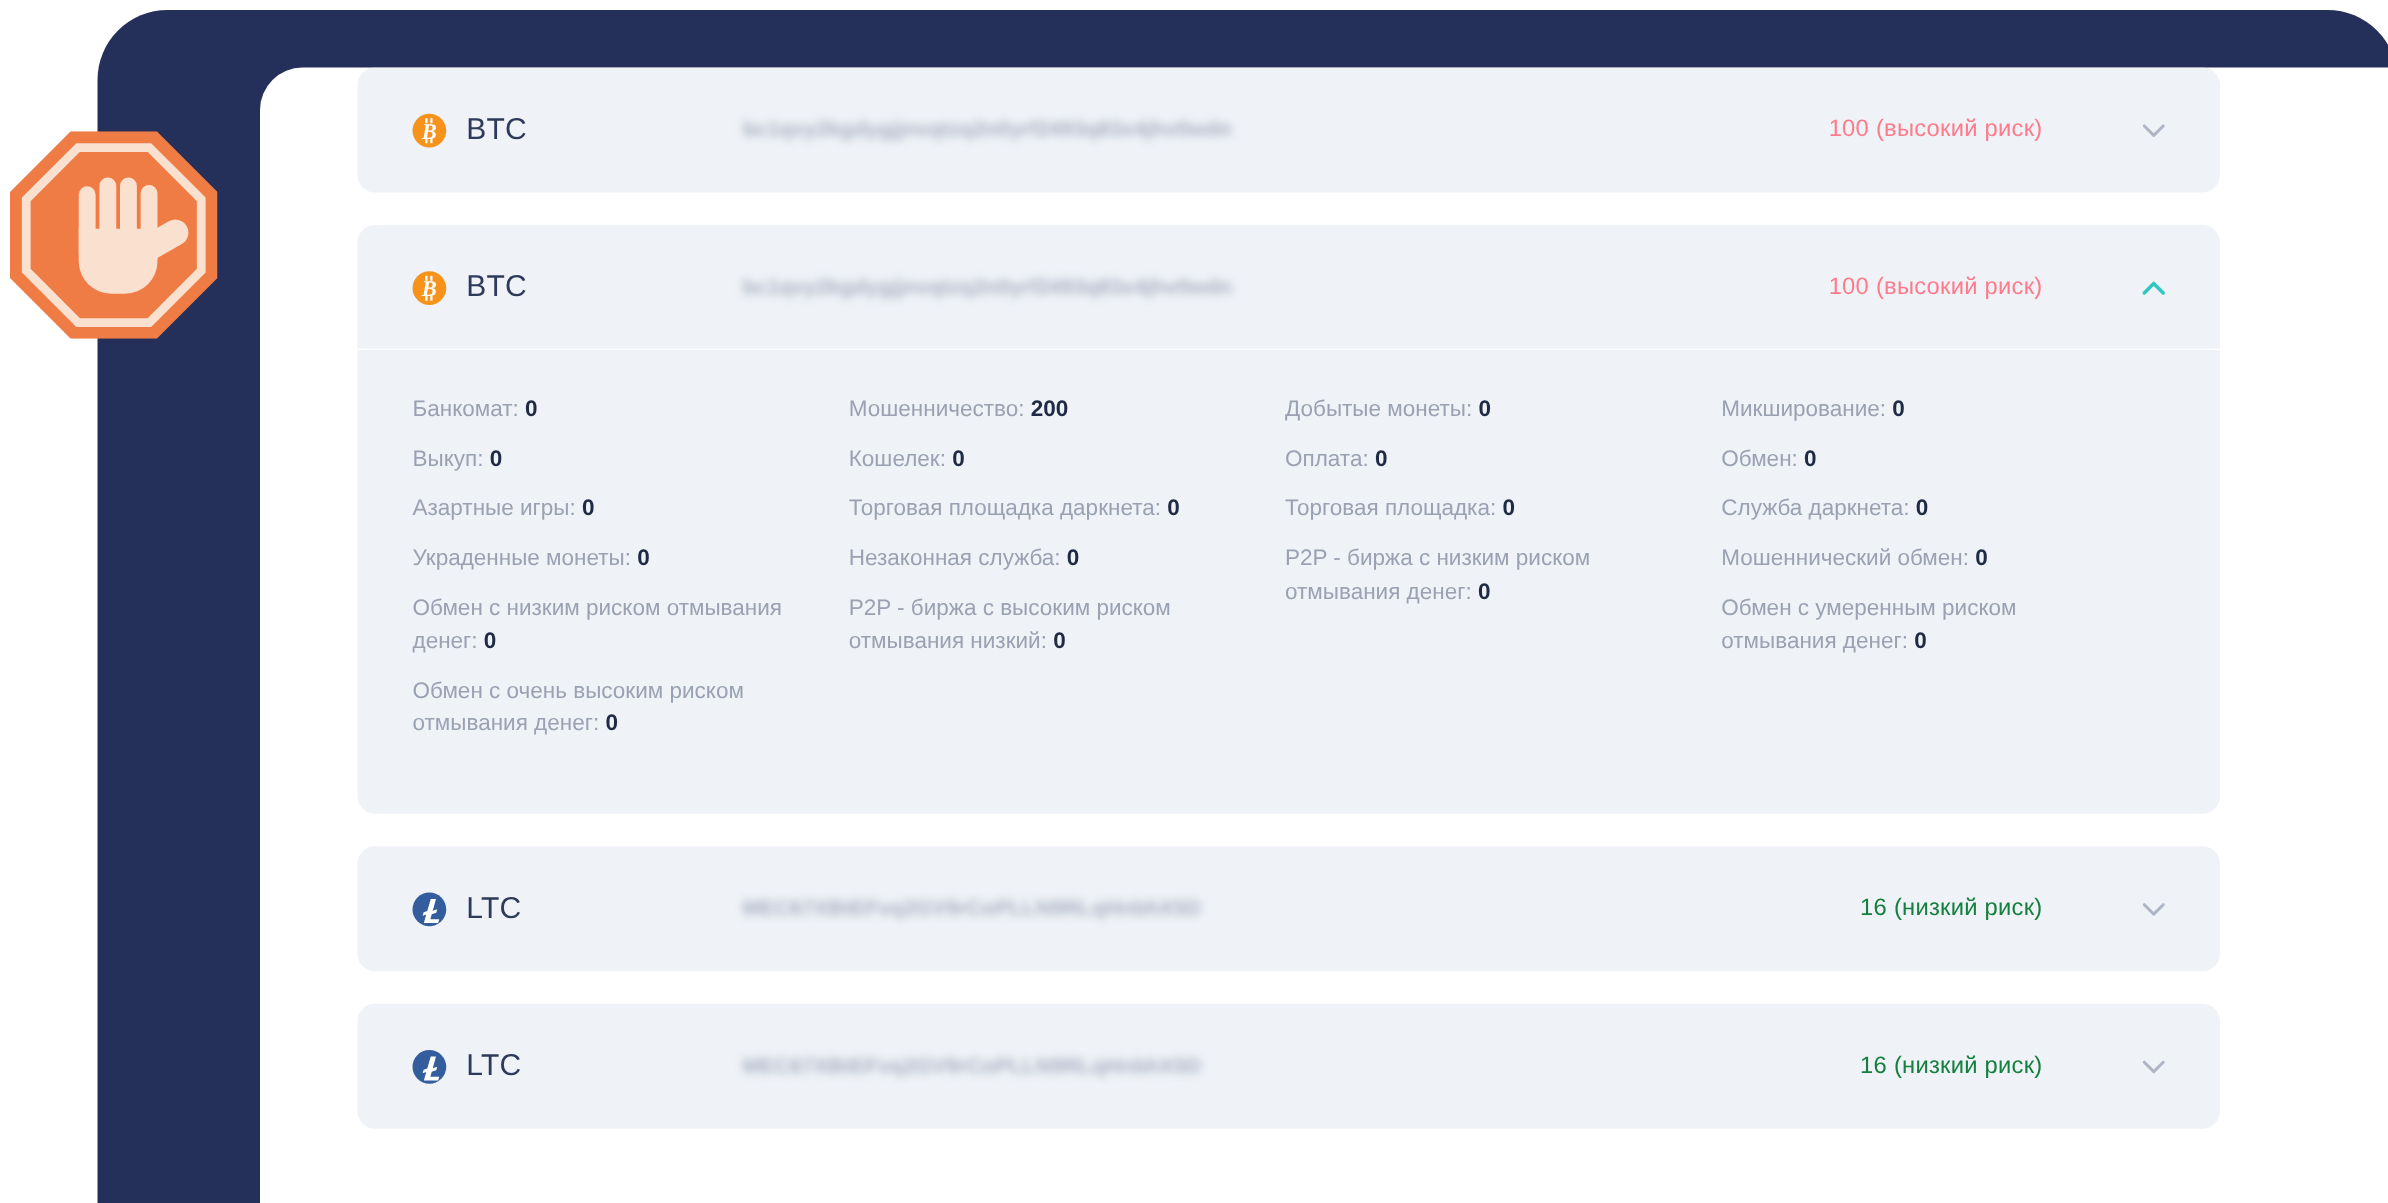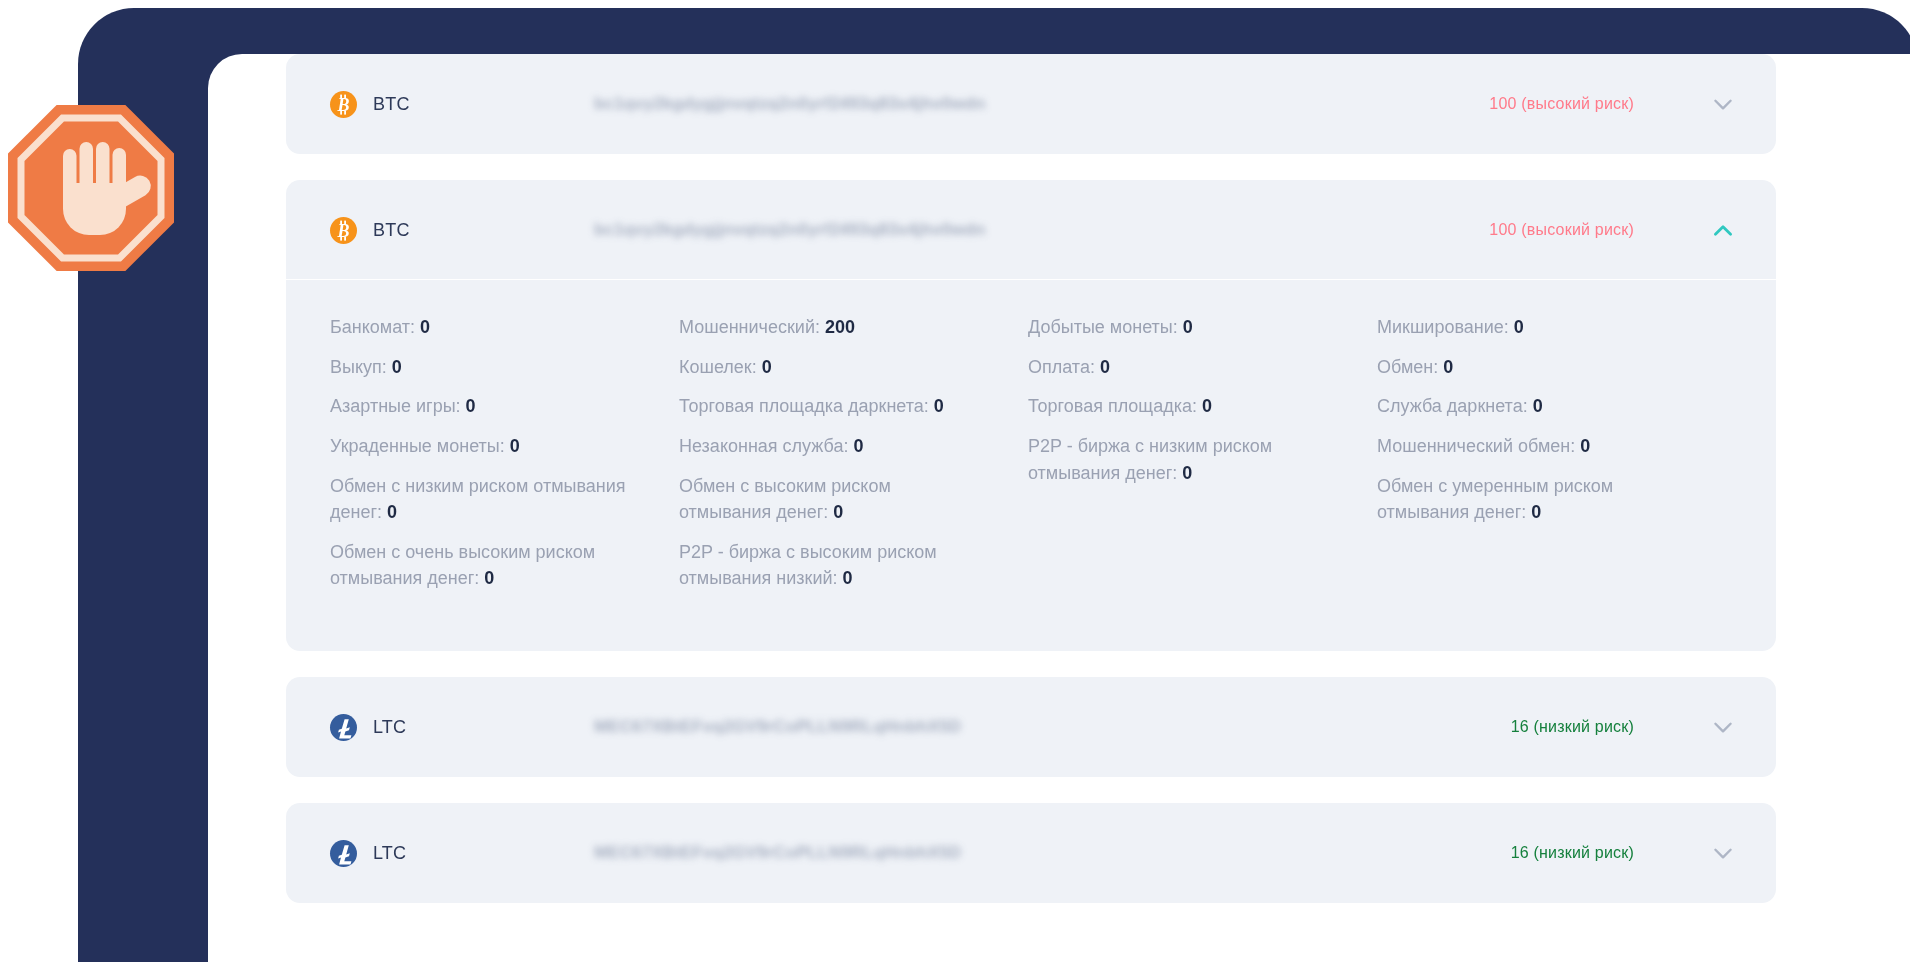--- a/index.html
+++ b/index.html
@@ -81,21 +81,21 @@
     justify-content: center;
     flex: 0 0 27px;
   }
   .coin-icon.btc { background: #F7931A; }
   .coin-icon.ltc { background: #345D9D; }
 
   .coin-icon svg { display: block; }
 
   .coin-label {
     margin-left: 16px;
-    font-size: 18px;
+    font-size: 24px;
     color: #2E3A59;
     letter-spacing: 0.2px;
   }
 
   
   .addr-cell {
     flex: 1 1 auto;
     display: flex;
     align-items: center;
     padding-left: 4px;
@@ -116,21 +116,21 @@
   
   .risk-cell {
     flex: 0 0 auto;
     display: flex;
     align-items: center;
     justify-content: flex-end;
     min-width: 330px;
   }
 
   .risk-score {
-    font-size: 16px;
+    font-size: 19px;
     letter-spacing: 0.2px;
     white-space: nowrap;
   }
   .risk-score.high { color: #FF7A8A; }
   .risk-score.low  { color: #15803d; }
 
   .chevron {
     width: 34px;
     height: 34px;
     margin-left: 72px;
@@ -242,25 +242,24 @@
             <div class="detail-grid">
               <div class="detail-col">
                 <div class="detail-item"><span>Банкомат:</span><span class="dv">0</span></div>
                 <div class="detail-item"><span>Выкуп:</span><span class="dv">0</span></div>
                 <div class="detail-item"><span>Азартные игры:</span><span class="dv">0</span></div>
                 <div class="detail-item"><span>Украденные монеты:</span><span class="dv">0</span></div>
                 <div class="detail-item"><span>Обмен с низким риском отмывания денег:</span><span class="dv">0</span></div>
                 <div class="detail-item"><span>Обмен с очень высоким риском отмывания денег:</span><span class="dv">0</span></div>
               </div>
               <div class="detail-col">
-                <div class="detail-item"><span>Мошеннический:</span><span class="dv">200</span></div>
+                <div class="detail-item"><span>Мошенничество:</span><span class="dv">200</span></div>
                 <div class="detail-item"><span>Кошелек:</span><span class="dv">0</span></div>
                 <div class="detail-item"><span>Торговая площадка даркнета:</span><span class="dv">0</span></div>
                 <div class="detail-item"><span>Незаконная служба:</span><span class="dv">0</span></div>
-                <div class="detail-item"><span>Обмен с высоким риском отмывания денег:</span><span class="dv">0</span></div>
                 <div class="detail-item"><span>P2P - биржа с высоким риском отмывания низкий:</span><span class="dv">0</span></div>
               </div>
               <div class="detail-col">
                 <div class="detail-item"><span>Добытые монеты:</span><span class="dv">0</span></div>
                 <div class="detail-item"><span>Оплата:</span><span class="dv">0</span></div>
                 <div class="detail-item"><span>Торговая площадка:</span><span class="dv">0</span></div>
                 <div class="detail-item"><span>P2P - биржа с низким риском отмывания денег:</span><span class="dv">0</span></div>
               </div>
               <div class="detail-col">
                 <div class="detail-item"><span>Микширование:</span><span class="dv">0</span></div>

